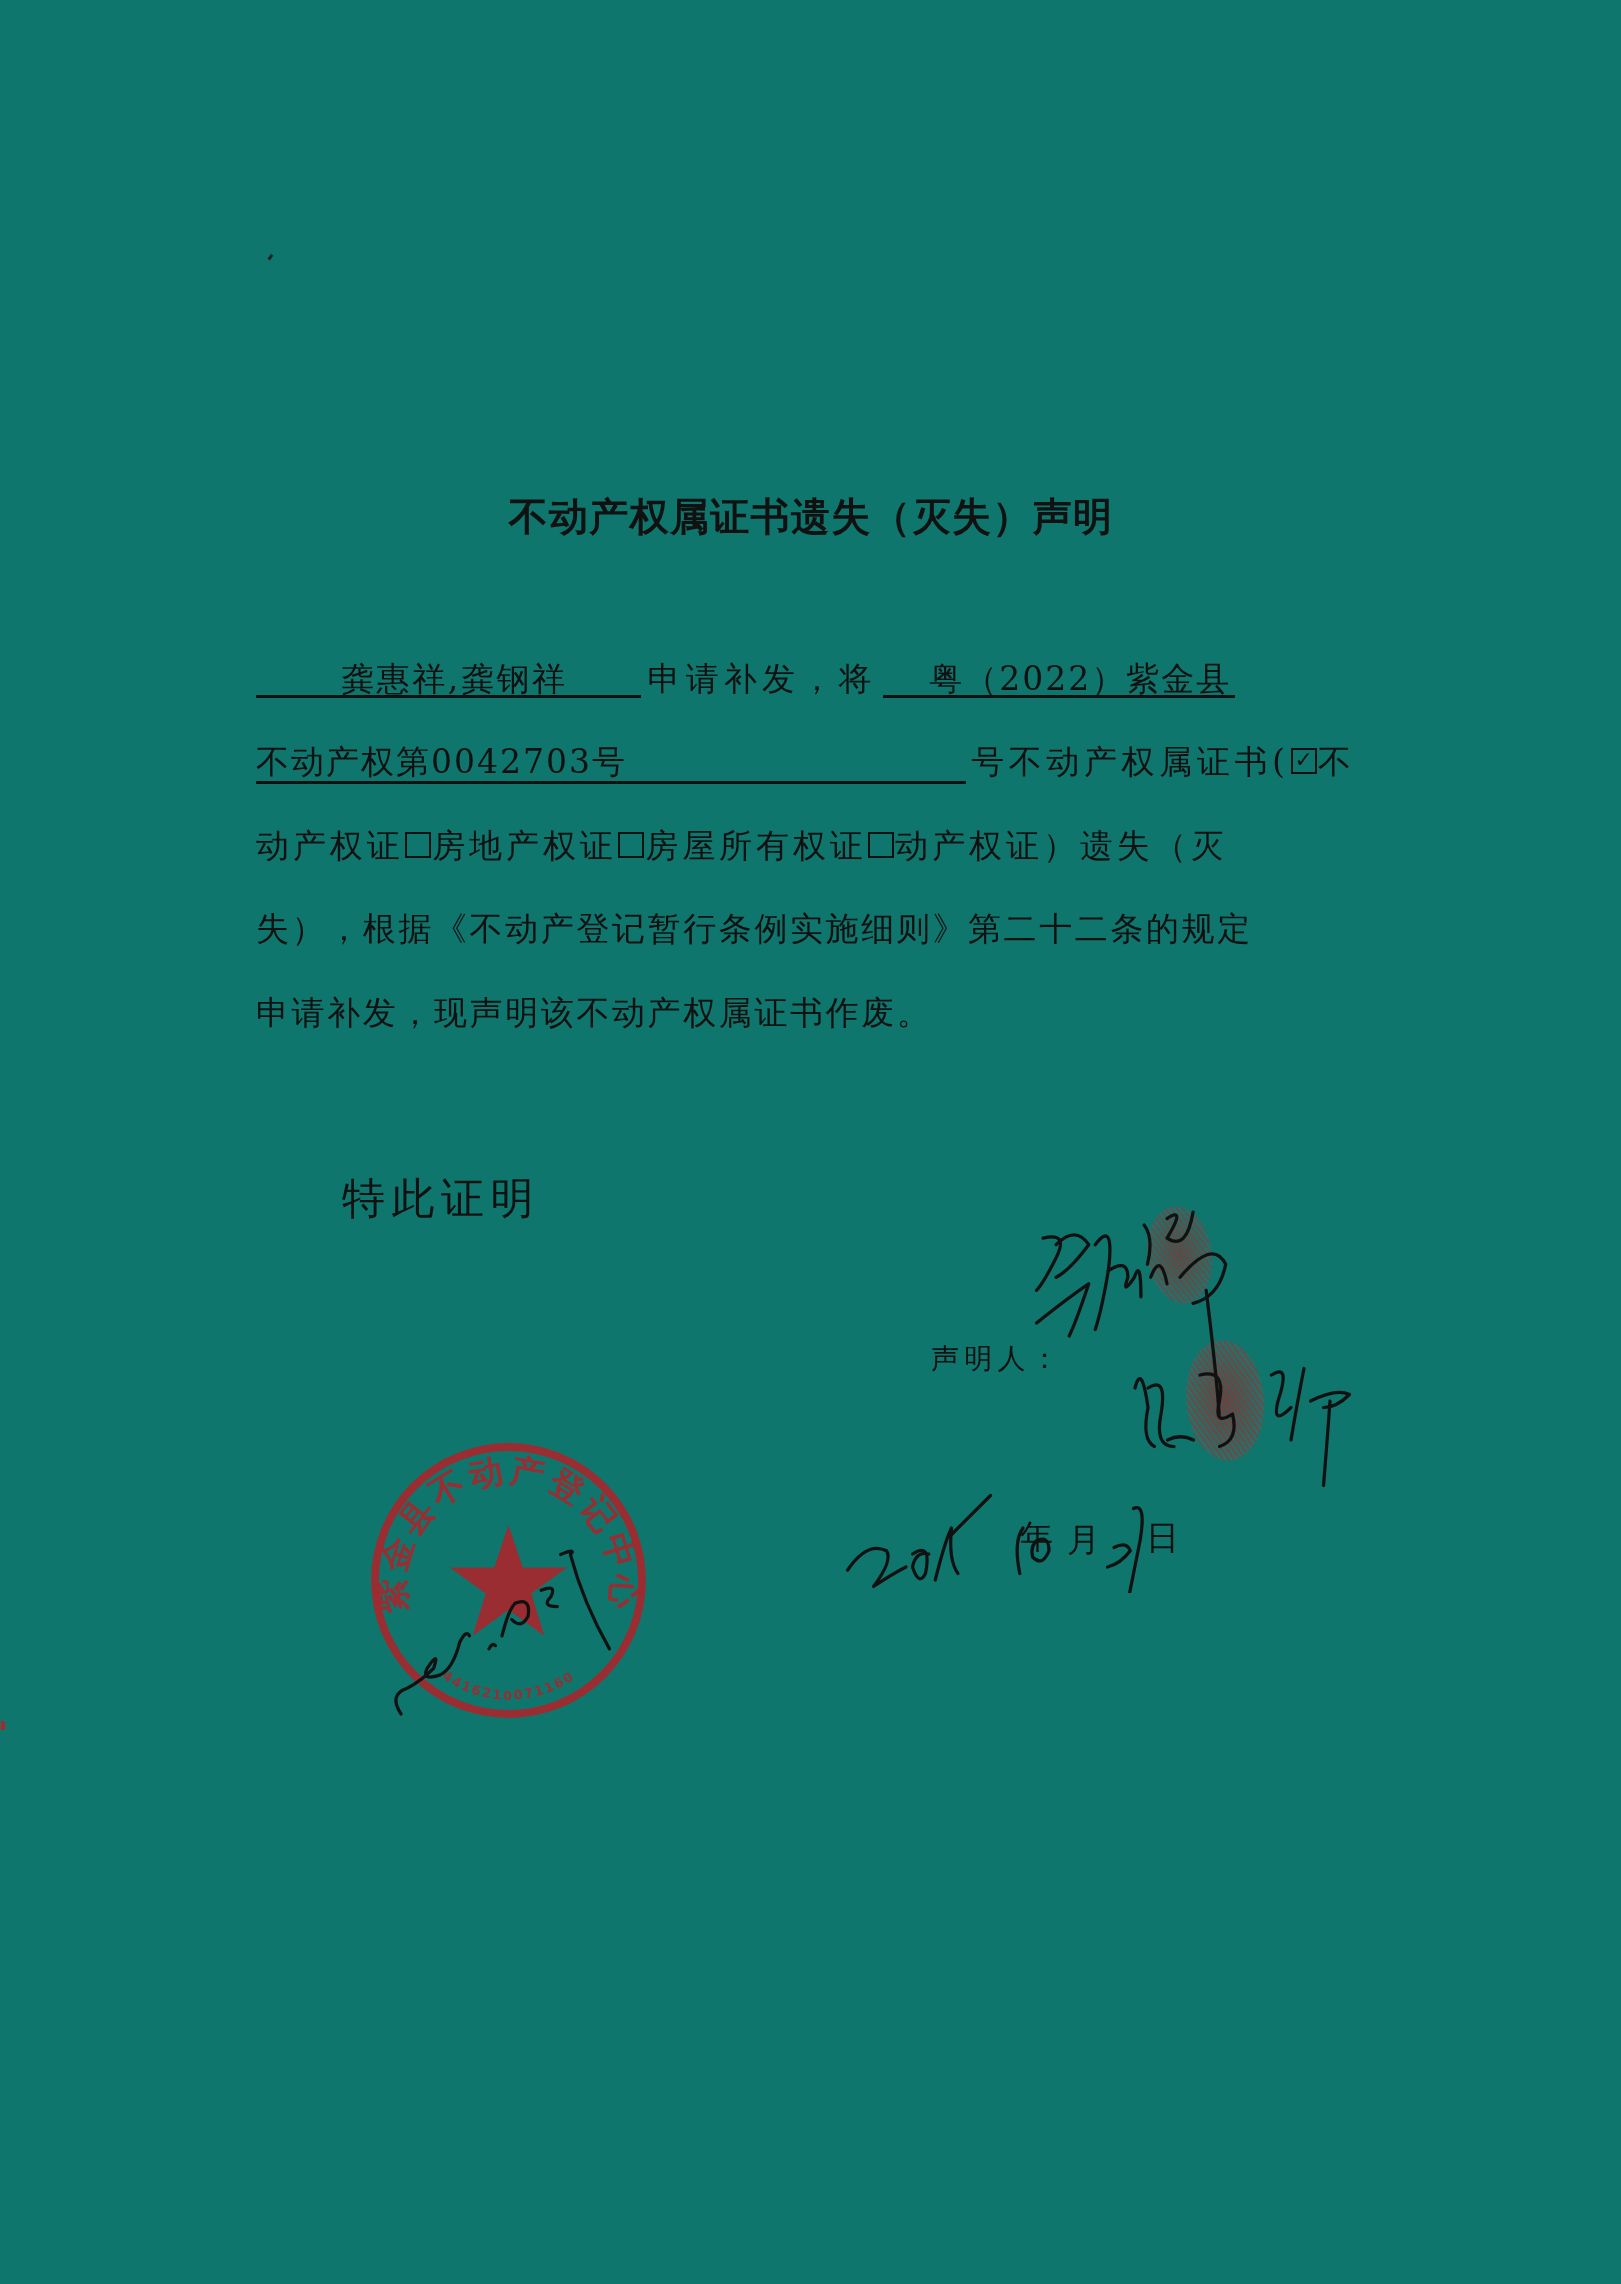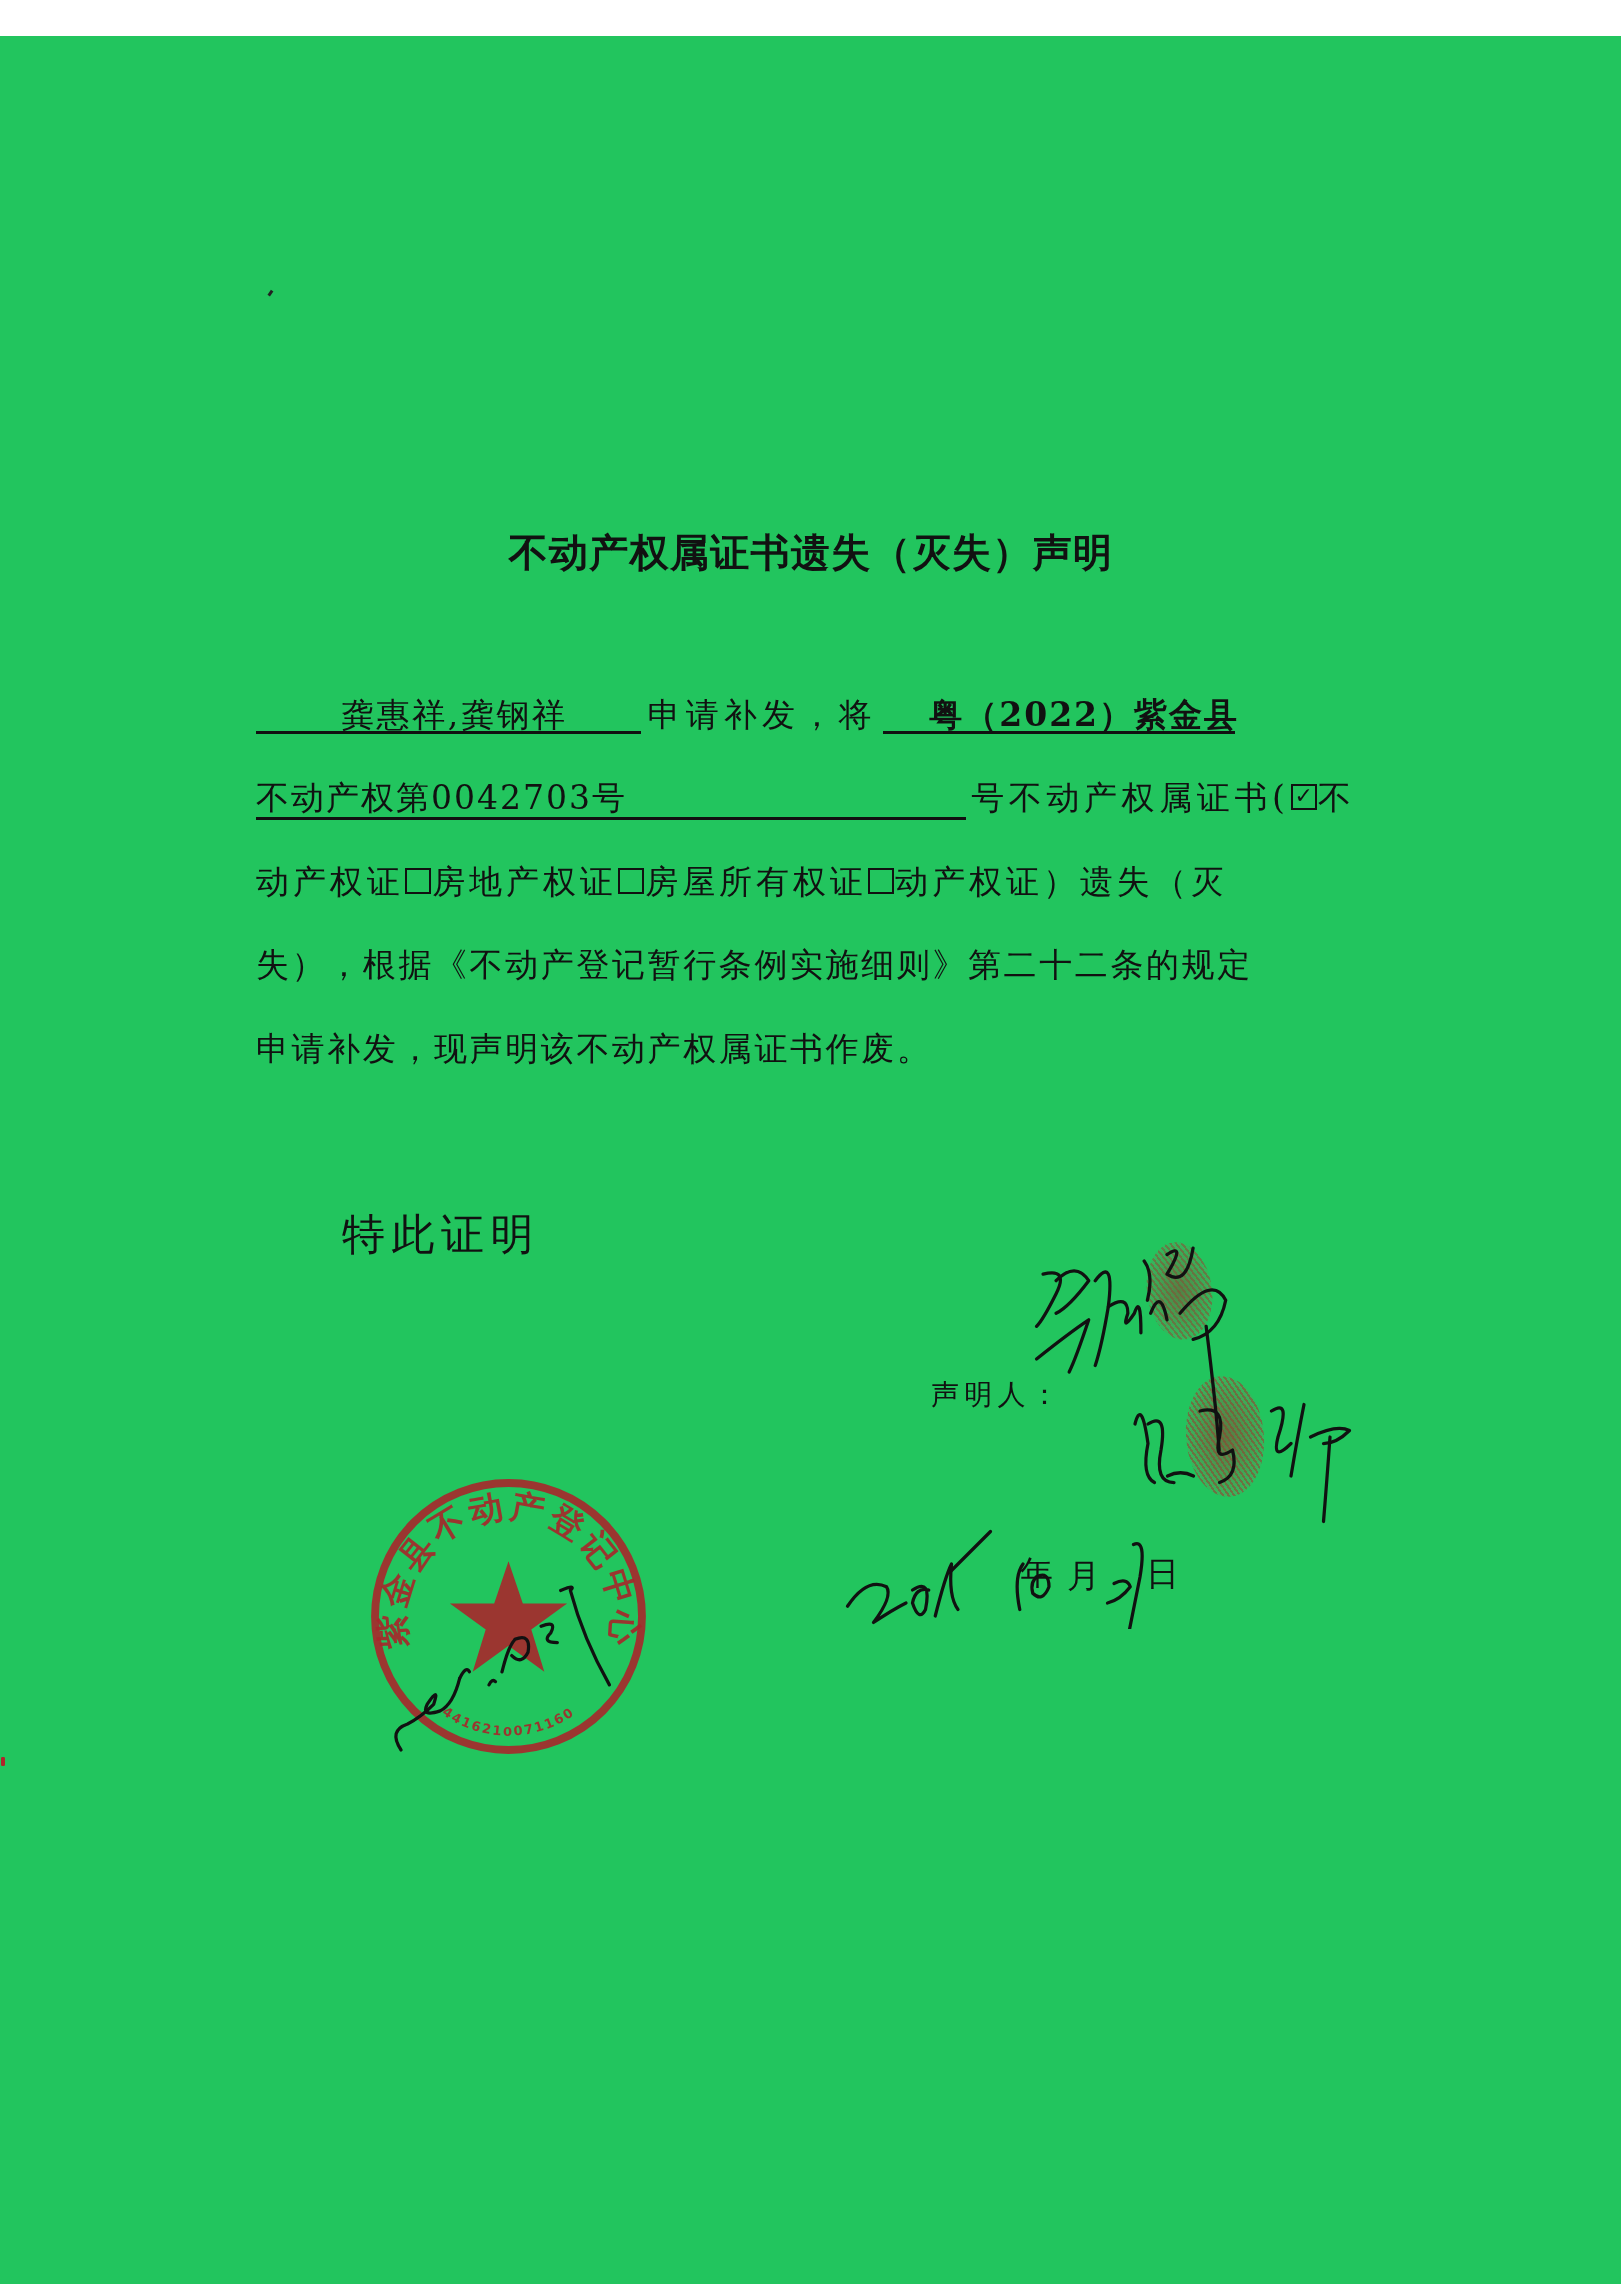--- a/index.html
+++ b/index.html
@@ -1,18 +1,18 @@
 <!DOCTYPE html>
 <html style="font-size:10.4px"><head>
 <meta charset="utf-8">
 <style>
   html, body { margin: 0; padding: 0; background: #ffffff; }
   body { width: 1622px; height: 2284px; position: relative; overflow: hidden;
          font-family: "DejaVu Serif", "Liberation Serif", serif; color: #111; }
-  .page { position: absolute; inset: 0; background: #22c55e; margin-top: 36px; }
+  .page { position: absolute; inset: 0; background: #0f766e; }
 
   .speck { position: absolute; left: 269px; top: 254px; width: 2.6px; height: 5.9px;
            background: #222; transform: rotate(35deg); }
   .edge-mark { position: absolute; left: 1.3px; top: 1721px; width: 3.3px; height: 9px;
                background: #b0242a; border-radius: 1.3px; }
 
   .title { position: absolute; left: 0; width: 1622px; top: 490px; text-align: center;
            font-family: "DejaVu Sans", "Liberation Sans", sans-serif; font-weight: bold;
            font-size: 39px; letter-spacing: 1.3px; }
 
@@ -20,21 +20,21 @@
   .line { position: absolute; left: 0; white-space: nowrap; height: 46px; line-height: 46px; }
   .line.l1 { top: 0; }
   .line.l2 { top: 83px; }
   .line.l3 { top: 167px; letter-spacing: 3.9px; }
   .line.l4 { top: 250px; letter-spacing: 2.6px; }
   .line.l5 { top: 334px; letter-spacing: 2.6px; }
 
   .fill { display: inline-block; border-bottom: 3.3px solid #111; height: 42px; vertical-align: top;
           white-space: nowrap; overflow: visible; }
   .fill.name { width: 385px; padding-left: 85px; box-sizing: border-box; letter-spacing: 2.6px; }
-  .fill.cert1 { width: 352px; padding-left: 46px; box-sizing: border-box; letter-spacing: 2px; margin-left: 6.5px; font-weight: bold; }
+  .fill.cert1 { width: 352px; padding-left: 46px; box-sizing: border-box; letter-spacing: 2px; margin-left: 6.5px; }
   .fill.cert2 { width: 710px; letter-spacing: 2px; }
   .plain { display: inline-block; letter-spacing: 5.2px; vertical-align: top; }
 
   .cb { display: inline-block; width: 26px; height: 26px; border: 2.6px solid #111; box-sizing: border-box;
         vertical-align: middle; margin: 0 1.3px; position: relative; top: -2.6px; text-align: center;
         line-height: 19.6px; font-size: 22px; font-family: "DejaVu Sans", sans-serif; }
 
   .certify { position: absolute; left: 342px; top: 1170px; font-size: 43px; letter-spacing: 6.5px;
              font-family: "DejaVu Serif", serif; }
 

